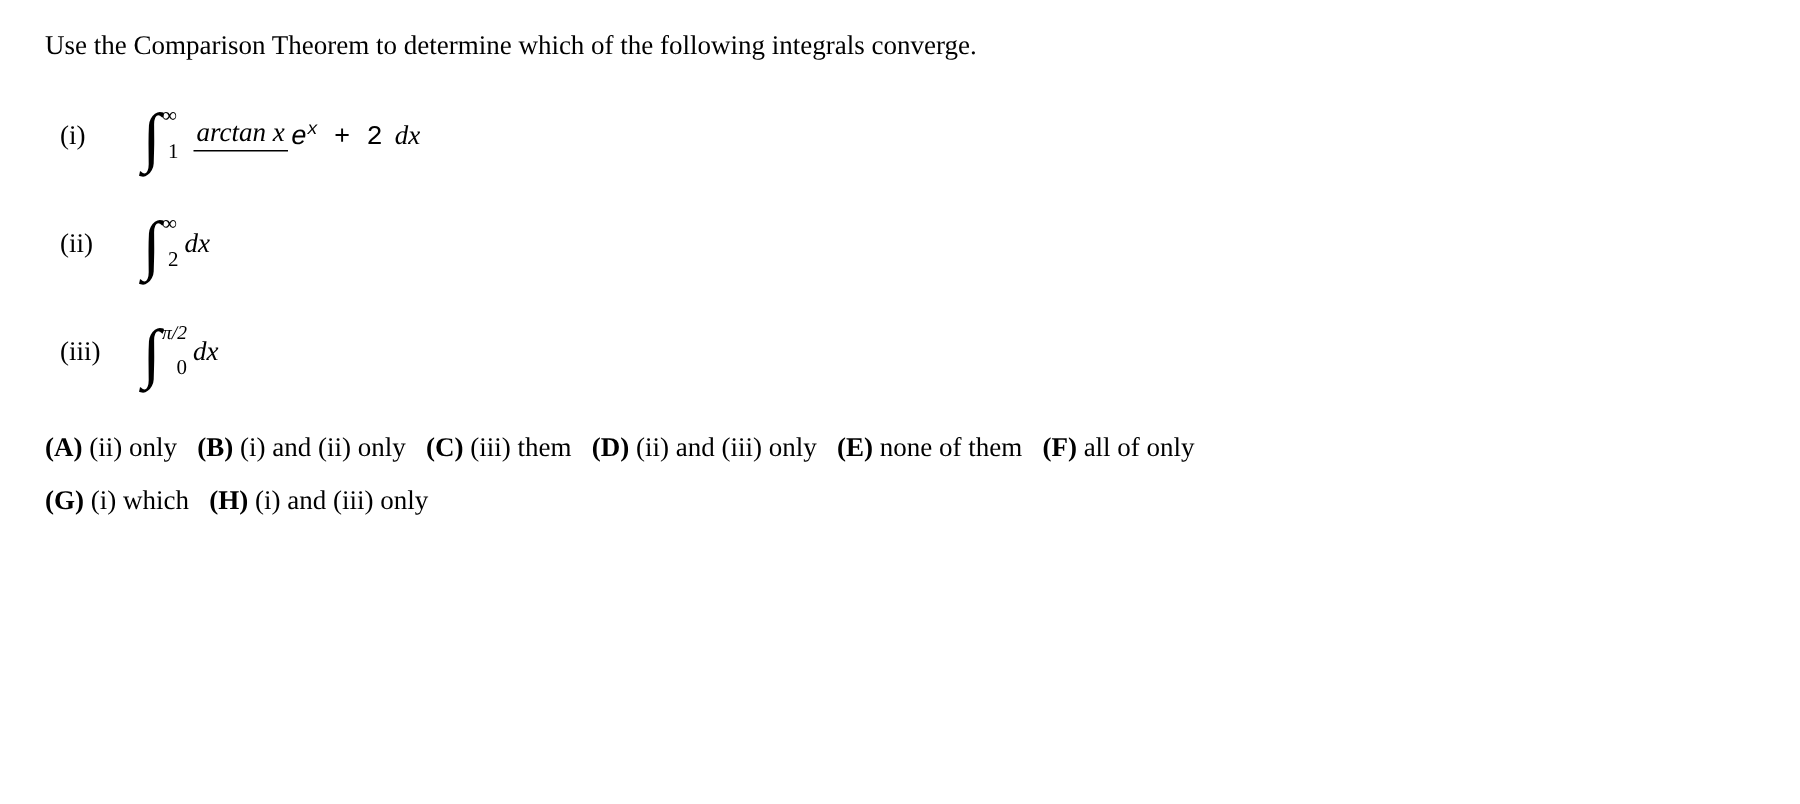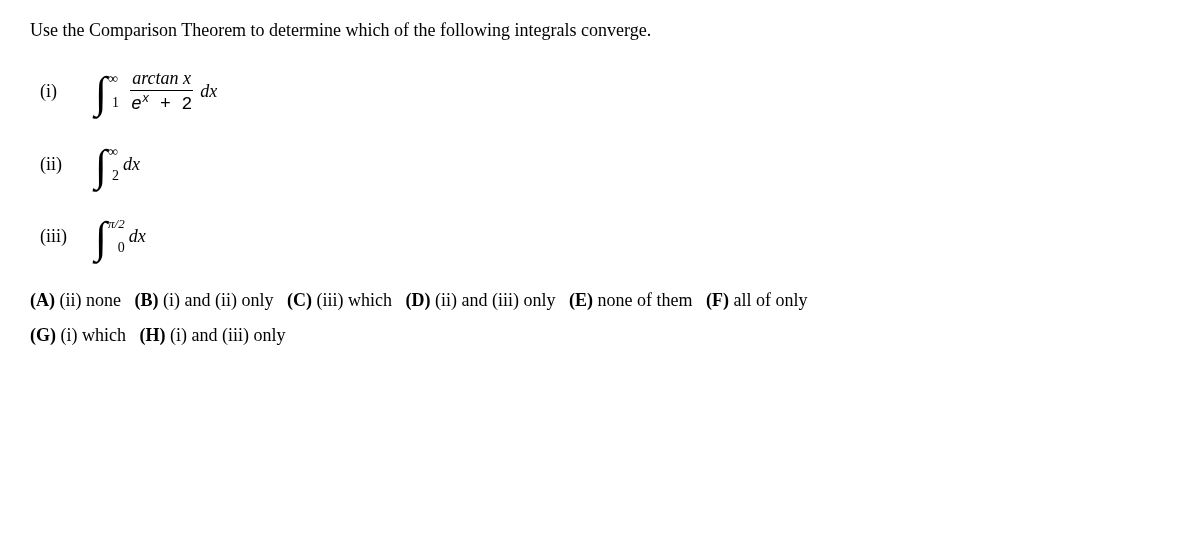--- a/index.html
+++ b/index.html
@@ -38,22 +38,22 @@
       gap: 10px;
     }
 
     .part-label {
       font-size: 18px;
       min-width: 45px;
     }
 
     .fraction {
       display: inline-flex;
-      flex-direction: column;
-      align-items: center;
+      flex-direction: row;
+      align-items: flex-start;
       vertical-align: middle;
       margin: 0 4px;
     }
 
     .fraction .numerator {
       border-bottom: 1.5px solid #000;
       padding: 0 2px 1px 2px;
       text-align: center;
       white-space: nowrap;
     }
@@ -155,25 +155,25 @@
         <span class="lower-limit" style="font-size:14px; margin-left:2px;">0</span>
       </div>
       <span style="font-style:italic;">dx</span>
     </div>
   </div>
 
 </div>
 
 <div class="answers-line1">
   <span class="bold">(A)</span>
-  <span> </span><span>(ii) none</span>&nbsp;&nbsp;
+  <span> </span><span>(ii) only</span>&nbsp;&nbsp;
   <span class="bold">(B)</span>
   <span> </span><span>(i) and (ii) only</span>&nbsp;&nbsp;
   <span class="bold">(C)</span>
-  <span> </span><span>(iii) which</span>&nbsp;&nbsp;
+  <span> </span><span>(iii) them</span>&nbsp;&nbsp;
   <span class="bold">(D)</span>
   <span> </span><span>(ii) and (iii) only</span>&nbsp;&nbsp;
   <span class="bold">(E)</span>
   <span> </span><span>none of them</span>&nbsp;&nbsp;
   <span class="bold">(F)</span>
   <span> </span><span>all of only</span>
 </div>
 <div class="answers-line2">
   <span class="bold">(G)</span>
   <span> </span><span>(i) which</span>&nbsp;&nbsp;

